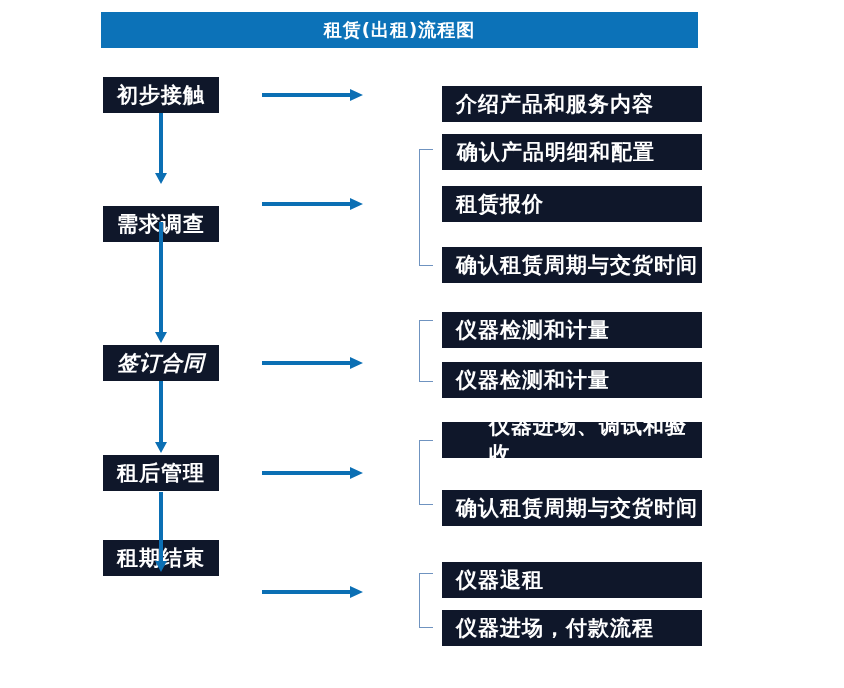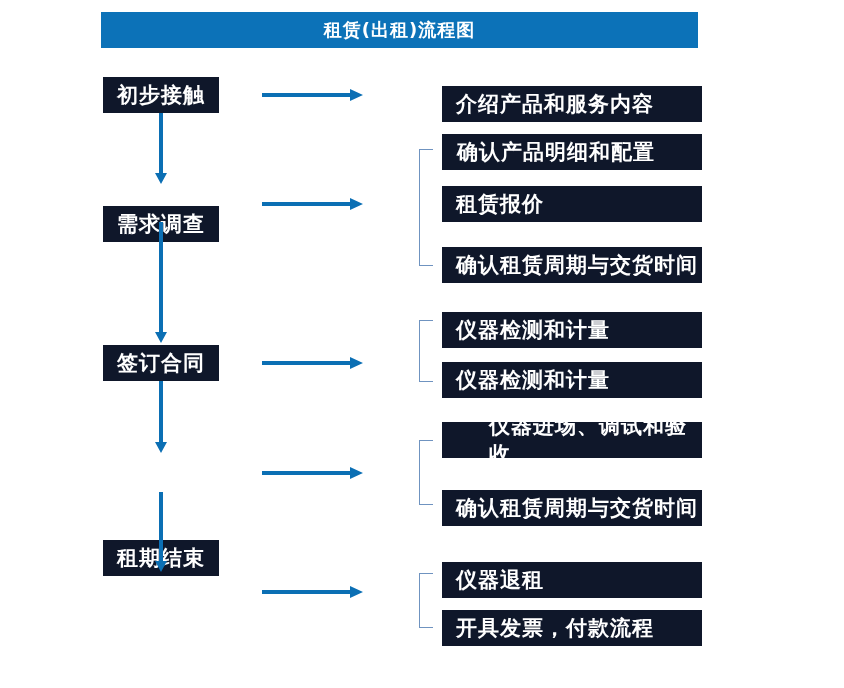--- a/index.html
+++ b/index.html
@@ -74,21 +74,22 @@
 </style>
 </head>
 <body>
 
 <div id="canvas">
 
   <div class="title-banner">租赁(出租)流程图</div>
 
   <div class="stage-box left" style="top:77px;">初步接触</div>
   <div class="stage-box left" style="top:186px;margin-top:20px;">需求调查</div>
-  <div class="stage-box left" style="top:345px;">签订合同</div>
+  <div class="stage-box left" style="top:345px;font-style:italic;">签订合同</div>
+  <div class="stage-box left" style="top:455px;">租后管理</div>
   <div class="stage-box left" style="top:540px;">租期结束</div>
 
   <svg class="arrow-v" style="left:154px; top:113px; height:73px;" viewBox="0 0 14 73">
     <path d="M5 0 L9 0 L9 60 L13 60 L7 71 L1 60 L5 60 Z" fill="#0b6fb4"></path>
   </svg>
   <svg class="arrow-v" style="left:154px; top:222px; height:123px;" viewBox="0 0 14 123">
     <path d="M5 0 L9 0 L9 110 L13 110 L7 121 L1 110 L5 110 Z" fill="#0b6fb4"></path>
   </svg>
   <svg class="arrow-v" style="left:154px; top:381px; height:74px;" viewBox="0 0 14 74">
     <path d="M5 0 L9 0 L9 61 L13 61 L7 72 L1 61 L5 61 Z" fill="#0b6fb4"></path>
@@ -120,15 +121,15 @@
 
   <div class="stage-box right" style="top:86px;">介绍产品和服务内容</div>
   <div class="stage-box right" style="top:134px;padding-left:15px;">确认产品明细和配置</div>
   <div class="stage-box right" style="top:186px;">租赁报价</div>
   <div class="stage-box right" style="top:247px;">确认租赁周期与交货时间</div>
   <div class="stage-box right" style="top:312px;">仪器检测和计量</div>
   <div class="stage-box right" style="top:362px;">仪器检测和计量</div>
   <div class="stage-box right" style="top:422px;padding-left:47px;">仪器进场、调试和验收</div>
   <div class="stage-box right" style="top:490px;">确认租赁周期与交货时间</div>
   <div class="stage-box right" style="top:562px;">仪器退租</div>
-  <div class="stage-box right" style="top:610px;">开具发票，付款流程</div>
+  <div class="stage-box right" style="top:610px;">仪器进场，付款流程</div>
 
 </div>
 
 </body></html>

